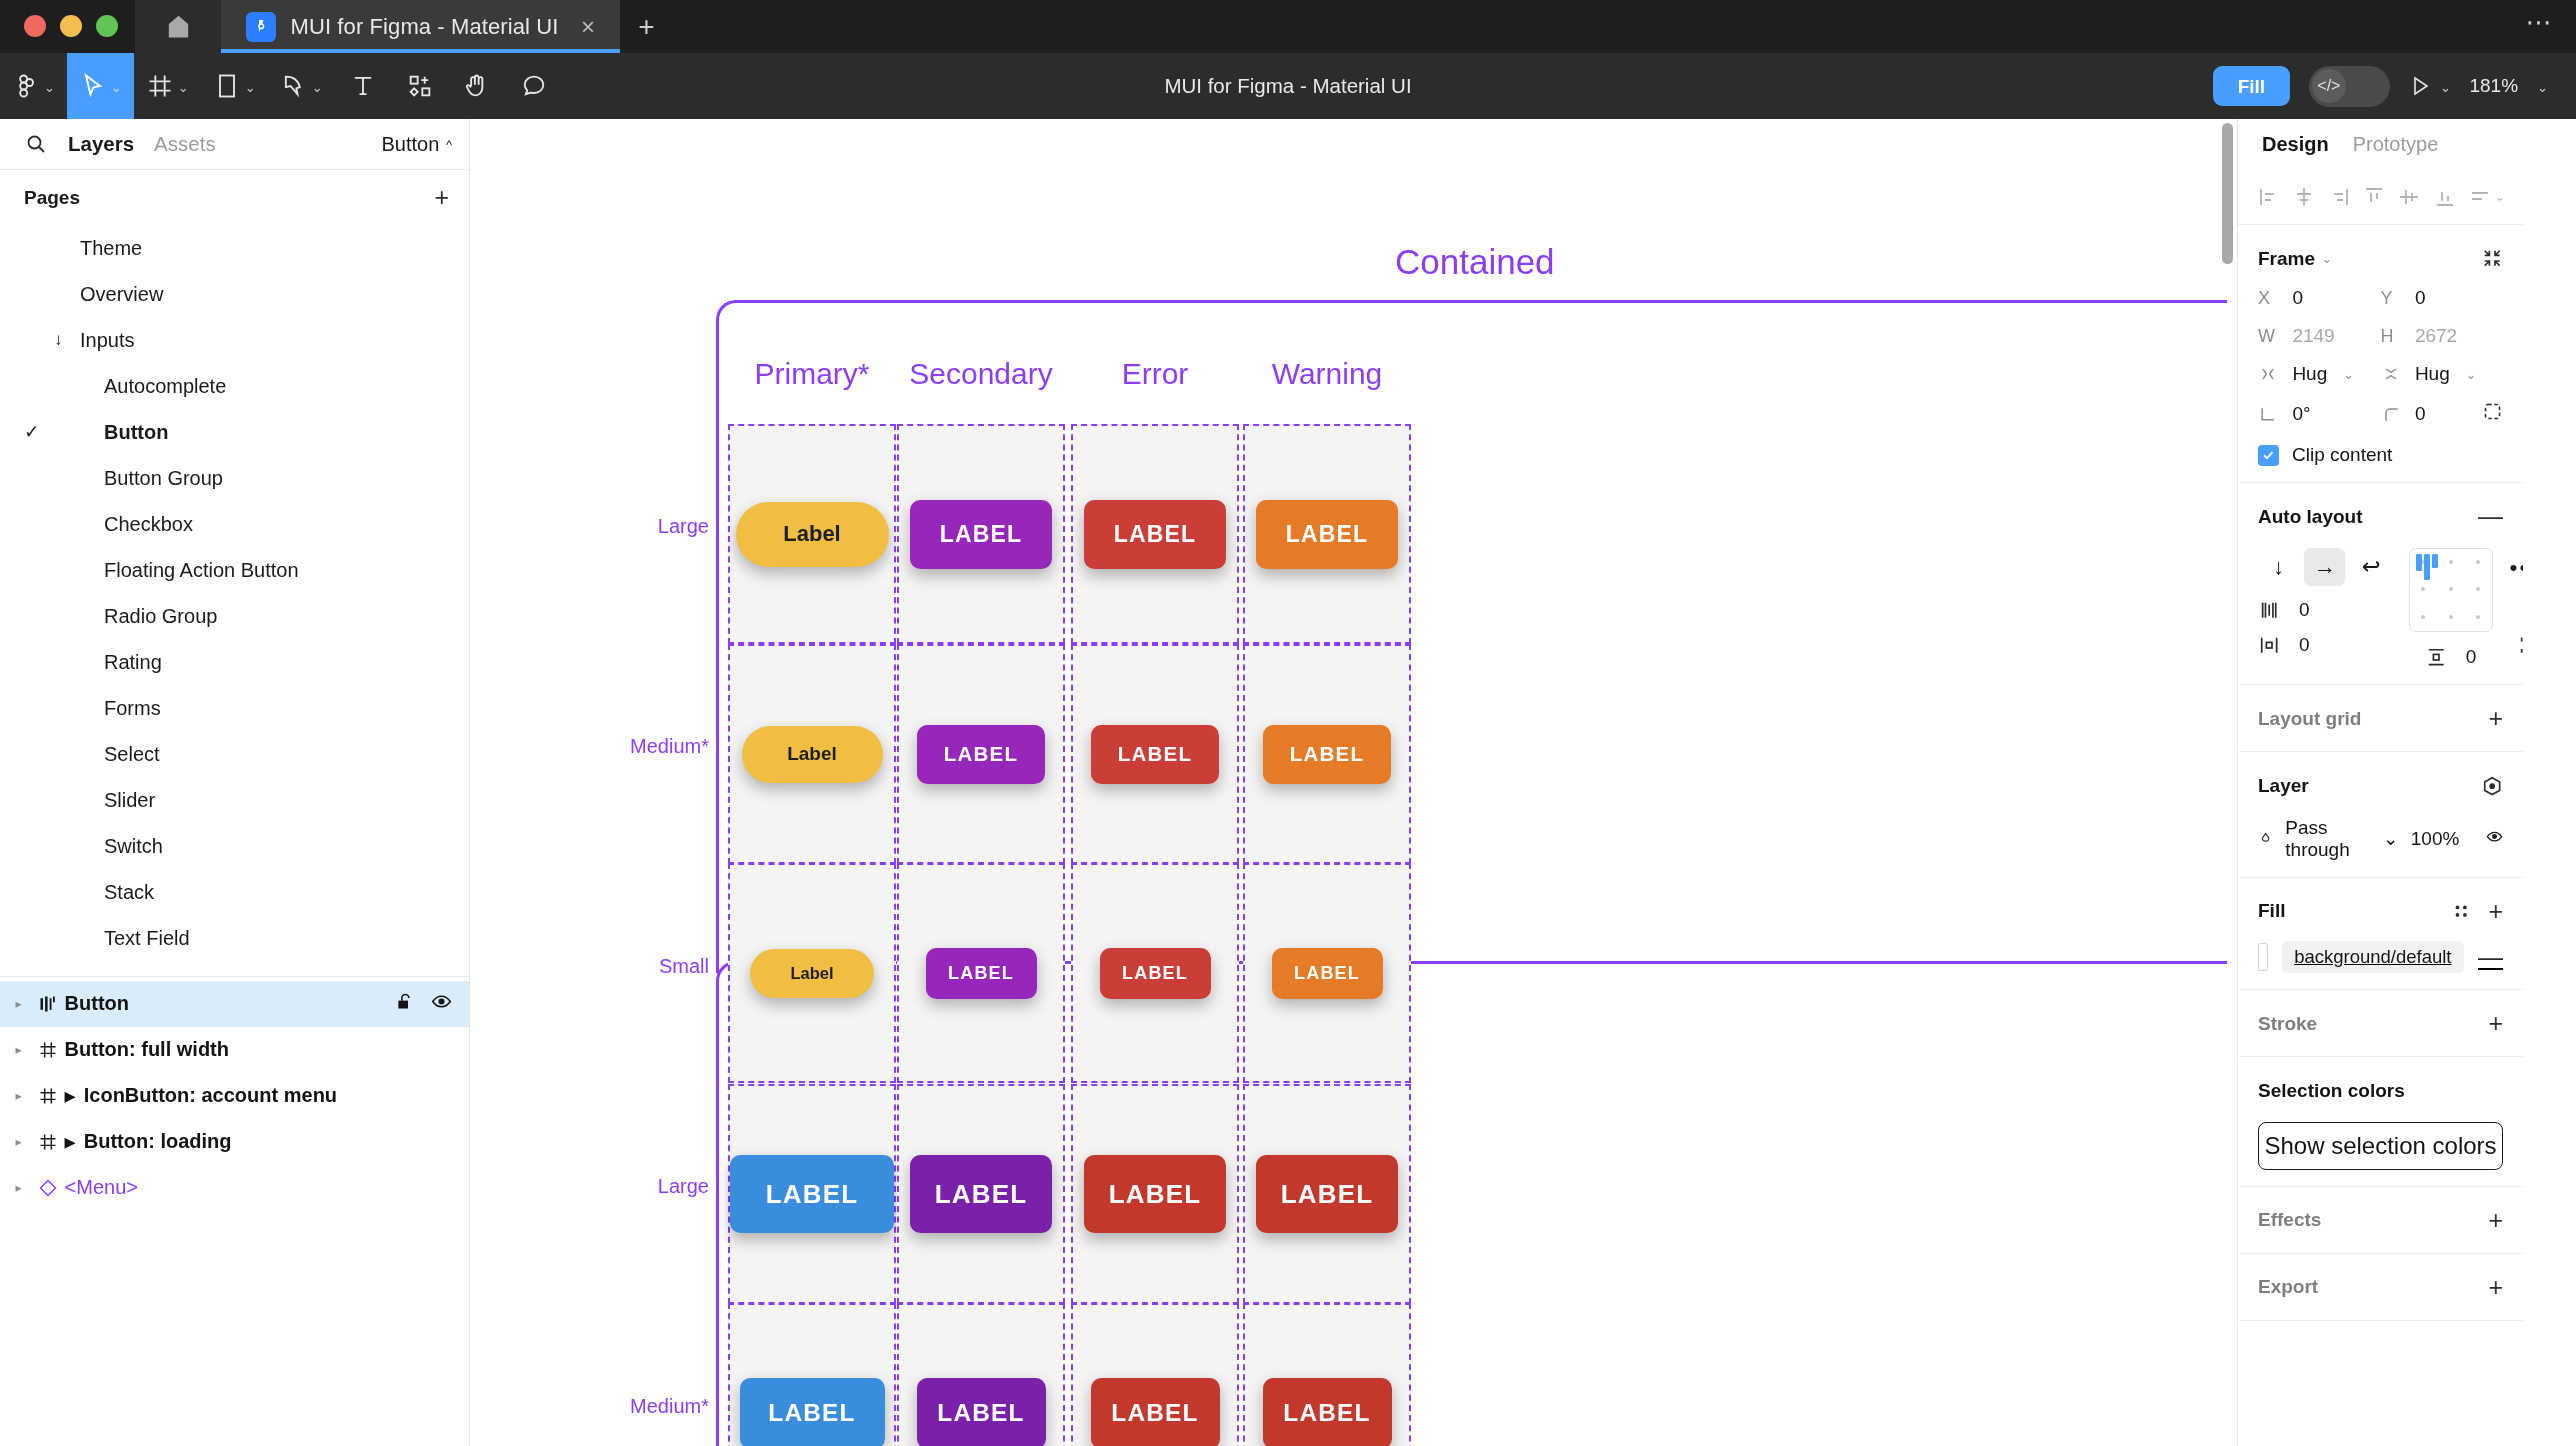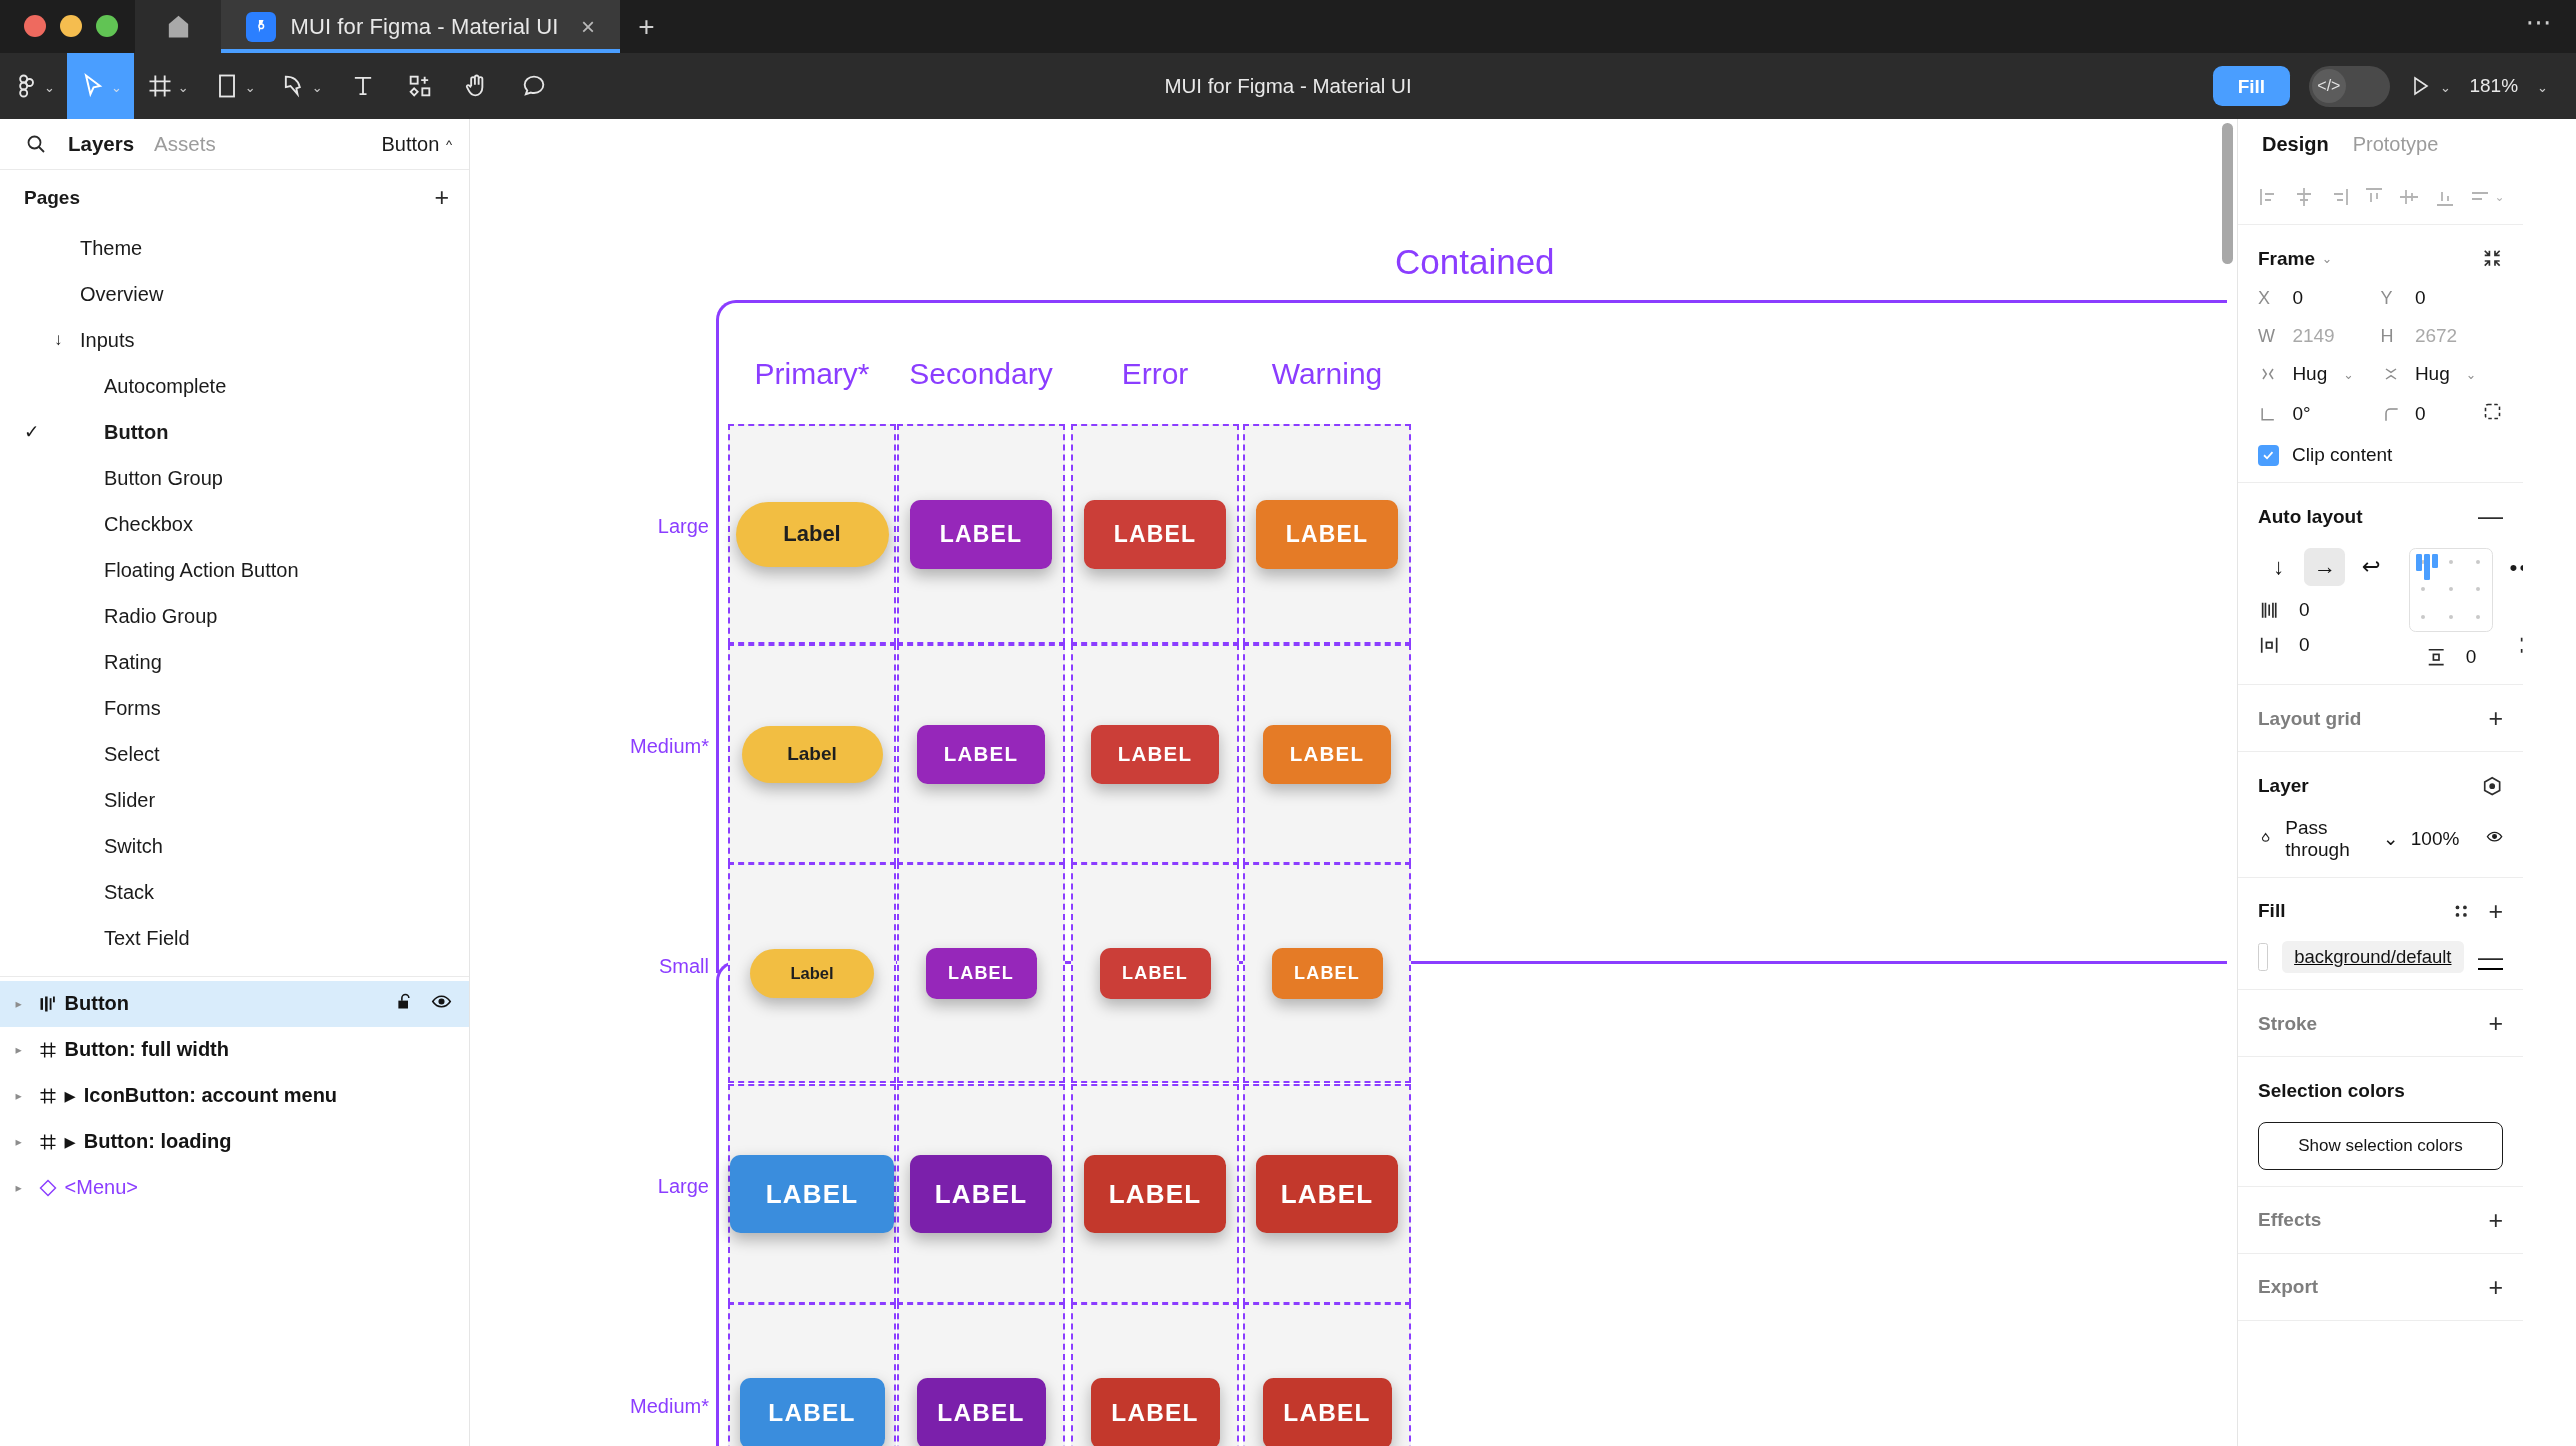--- a/index.html
+++ b/index.html
@@ -238,21 +238,21 @@
   .layer-line{display:flex;align-items:center;gap:12px;margin-top:14.5px;font-size:19px;color:#141414;}
   .layer-line .blend-ico{width:20px;height:20px;color:#2a2a2a;}
   .layer-line .pct{margin-left:auto;margin-right:14.5px;}
   .layer-line .eye{width:22.4px;height:22.4px;color:#1e1e1e;}
   .fill-row{display:flex;align-items:center;gap:14.5px;margin-top:13px;text-decoration:underline;}
   .swatch{width:28px;height:28px;border:1.3px solid #cfcfcf;background:#fff;border-radius:2.6px;}
   .fill-token{background:#f1f1f1;border-radius:5.3px;padding:5.3px 12px;font-size:18.5px;color:#141414;}
   .fill-row .minus{margin-left:auto;font-size:25px;color:#2a2a2a;line-height:1;}
   #show-sel-colors{
     width:100%; margin-top:14.5px; height:48px; border:1.3px solid #1b1b1b;
-    border-radius:8px; background:#fff; font-size:17px; color:#141414;
+    border-radius:8px; background:#fff; font-size:24px; color:#141414;
     font-family:"Liberation Sans", sans-serif;
   }
 </style>
 </head>
 <body>
 
 <div id="tabbar">
   <div class="traffic-wrap">
     <div class="tl red"></div>
     <div class="tl yellow"></div>

